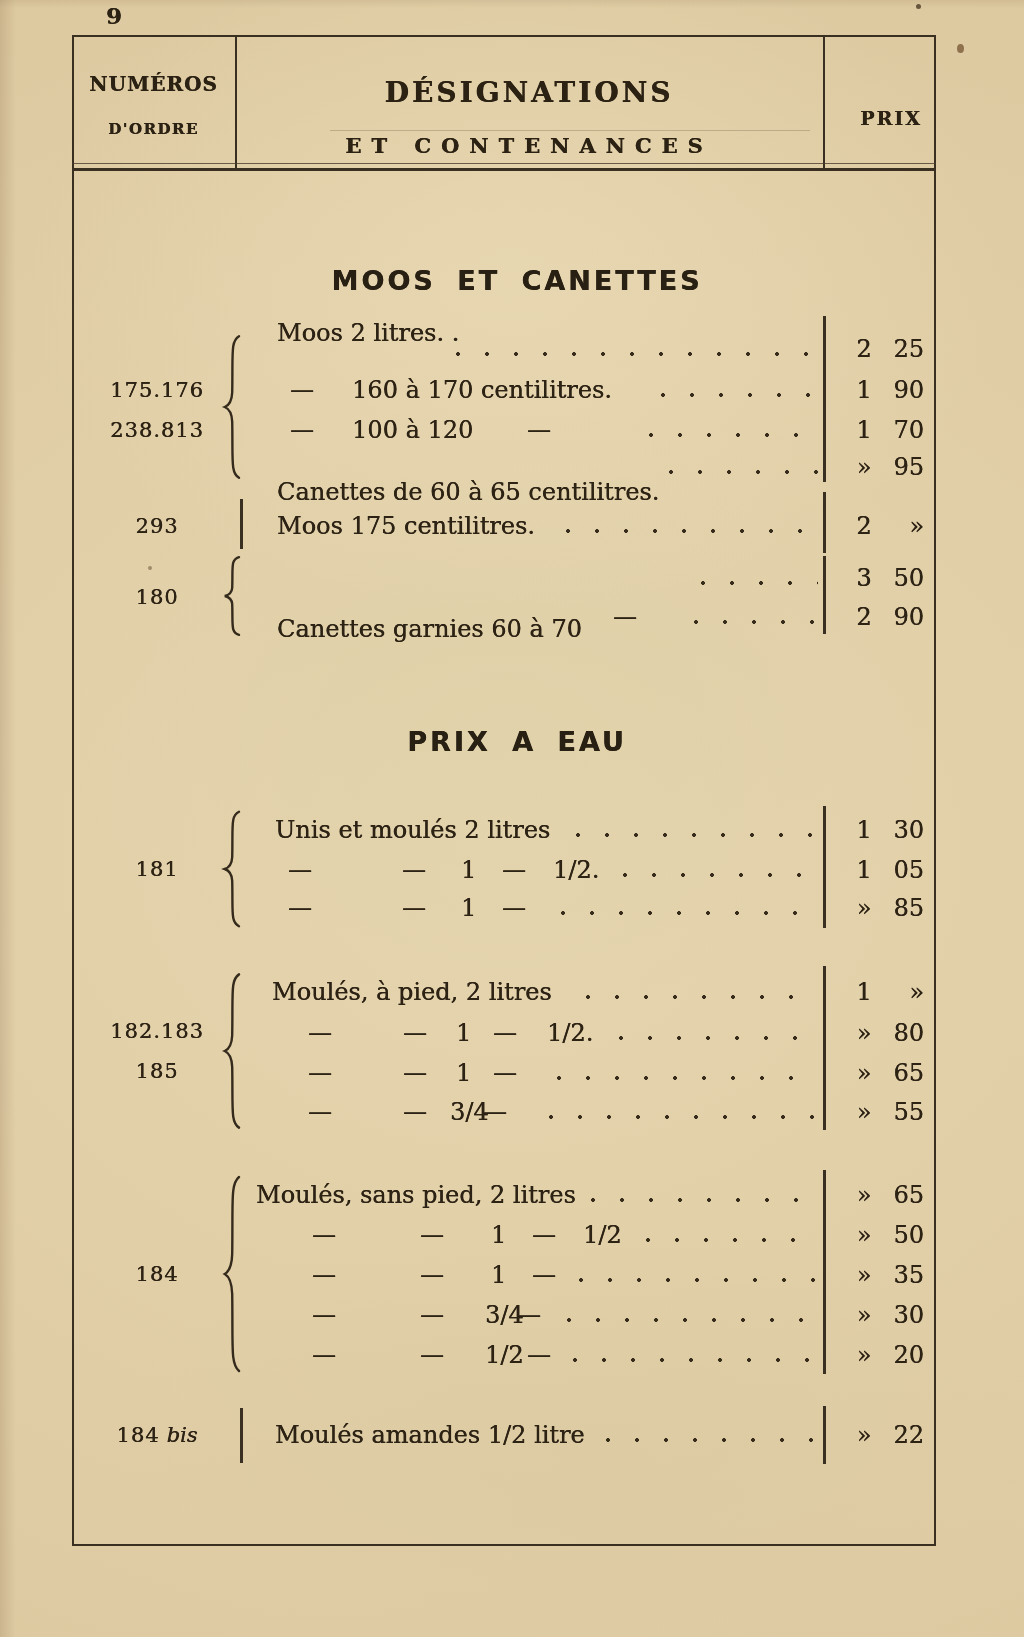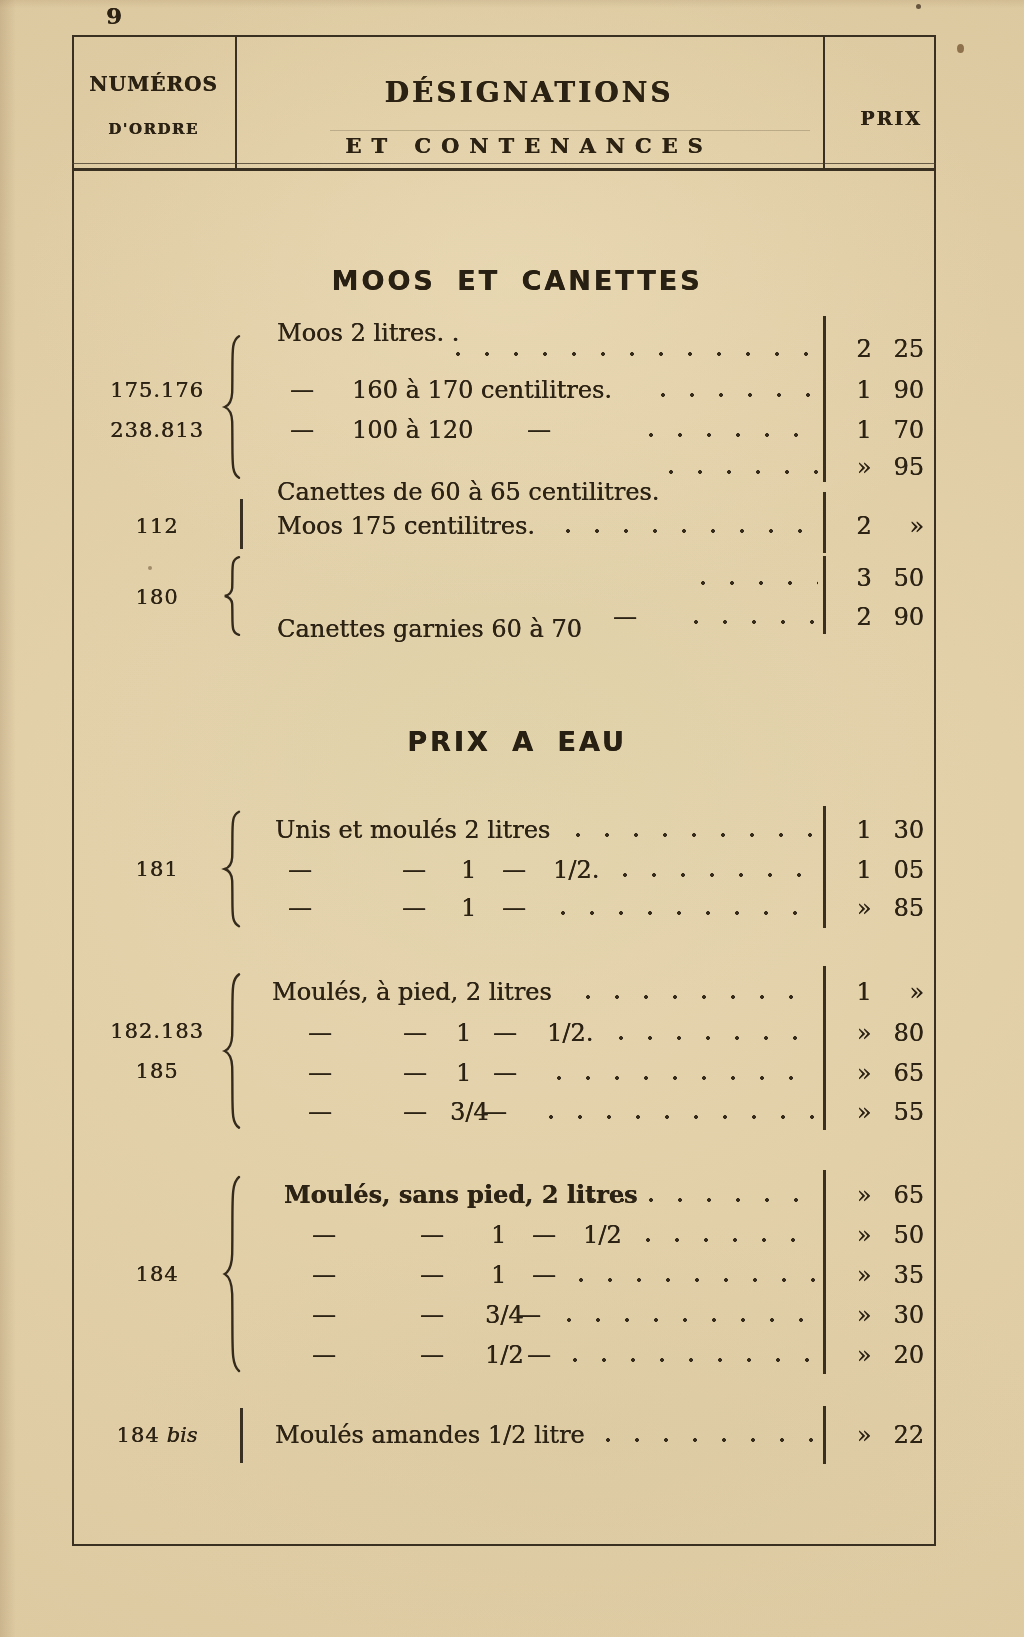--- a/index.html
+++ b/index.html
@@ -99,21 +99,21 @@
       <span class="seg ink" style="left: 290px; top: 413px;">—</span>
       <span class="seg ink" style="left: 352px; top: 413px;">100 à 120</span>
       <span class="seg ink" style="left: 527px; top: 413px;">—</span>
       <div class="leader" style="left: 648px; top: 431px; width: 170px;"></div>
       <span class="price pf ink" style="top: 413px;">1</span>
       <span class="price pc ink" style="top: 413px;">70</span>
       <span class="seg ink" style="left: 277px; top: 450px; margin-top: 25px;">Canettes de 60 à 65 centilitres.</span>
       <div class="leader" style="left: 668px; top: 468px; width: 150px;"></div>
       <span class="price pf ink" style="top: 450px;">»</span>
       <span class="price pc ink" style="top: 450px;">95</span>
-      <div class="num ink" style="top: 509px;"><span>112</span></div>
+      <div class="num ink" style="top: 509px;"><span>293</span></div>
       <div class="divline" style="left: 240px; top: 499px; height: 50px;"></div>
       <div class="divline" style="left: 823px; top: 492px; height: 61px;"></div>
       <span class="seg ink" style="left: 277px; top: 509px;">Moos 175 centilitres.</span>
       <div class="leader" style="left: 565px; top: 527px; width: 253px;"></div>
       <span class="price pf ink" style="top: 509px;">2</span>
       <span class="price pc ink" style="top: 509px;">»</span>
       <div class="num ink" style="top: 580px;"><span>180</span></div>
       <svg viewBox="0 0 16 100" preserveAspectRatio="none" style="position: absolute; left: 224px; top: 556px; width: 16px; height: 80px; overflow: visible;">
         <path d="M15,1.5 C6.5,5 9,13 8.2,40 C7.8,46.5 3.5,49.2 0.8,50 C3.5,50.8 7.8,53.5 8.2,60 C9,87 6.5,95 15,98.5" fill="none" stroke="#352b1d" stroke-width="2.4" stroke-linecap="round" vector-effect="non-scaling-stroke"></path>
       </svg>
@@ -181,21 +181,21 @@
       <span class="seg ink" style="left: 450px; top: 1095px;">3/4</span>
       <span class="seg ink" style="left: 483px; top: 1095px;">—</span>
       <div class="leader" style="left: 548px; top: 1113px; width: 270px;"></div>
       <span class="price pf ink" style="top: 1095px;">»</span>
       <span class="price pc ink" style="top: 1095px;">55</span>
       <div class="num ink" style="top: 1257px;"><span>184</span></div>
       <svg viewBox="0 0 16 100" preserveAspectRatio="none" style="position: absolute; left: 224px; top: 1174px; width: 16px; height: 200px; overflow: visible;">
         <path d="M15,1.5 C6.5,5 9,13 8.2,40 C7.8,46.5 3.5,49.2 0.8,50 C3.5,50.8 7.8,53.5 8.2,60 C9,87 6.5,95 15,98.5" fill="none" stroke="#352b1d" stroke-width="2.4" stroke-linecap="round" vector-effect="non-scaling-stroke"></path>
       </svg>
       <div class="divline" style="left: 823px; top: 1170px; height: 204px;"></div>
-      <span class="seg ink" style="left: 284px; top: 1178px; font-weight: bold;">Moulés, sans pied, 2 litres</span>
+      <span class="seg ink" style="left: 256px; top: 1178px;">Moulés, sans pied, 2 litres</span>
       <div class="leader" style="left: 590px; top: 1196px; width: 228px;"></div>
       <span class="price pf ink" style="top: 1178px;">»</span>
       <span class="price pc ink" style="top: 1178px;">65</span>
       <span class="seg ink" style="left: 312px; top: 1218px;">—</span>
       <span class="seg ink" style="left: 420px; top: 1218px;">—</span>
       <span class="seg ink" style="left: 491px; top: 1218px;">1</span>
       <span class="seg ink" style="left: 532px; top: 1218px;">—</span>
       <span class="seg ink" style="left: 583px; top: 1218px;">1/2</span>
       <div class="leader" style="left: 645px; top: 1236px; width: 173px;"></div>
       <span class="price pf ink" style="top: 1218px;">»</span>

